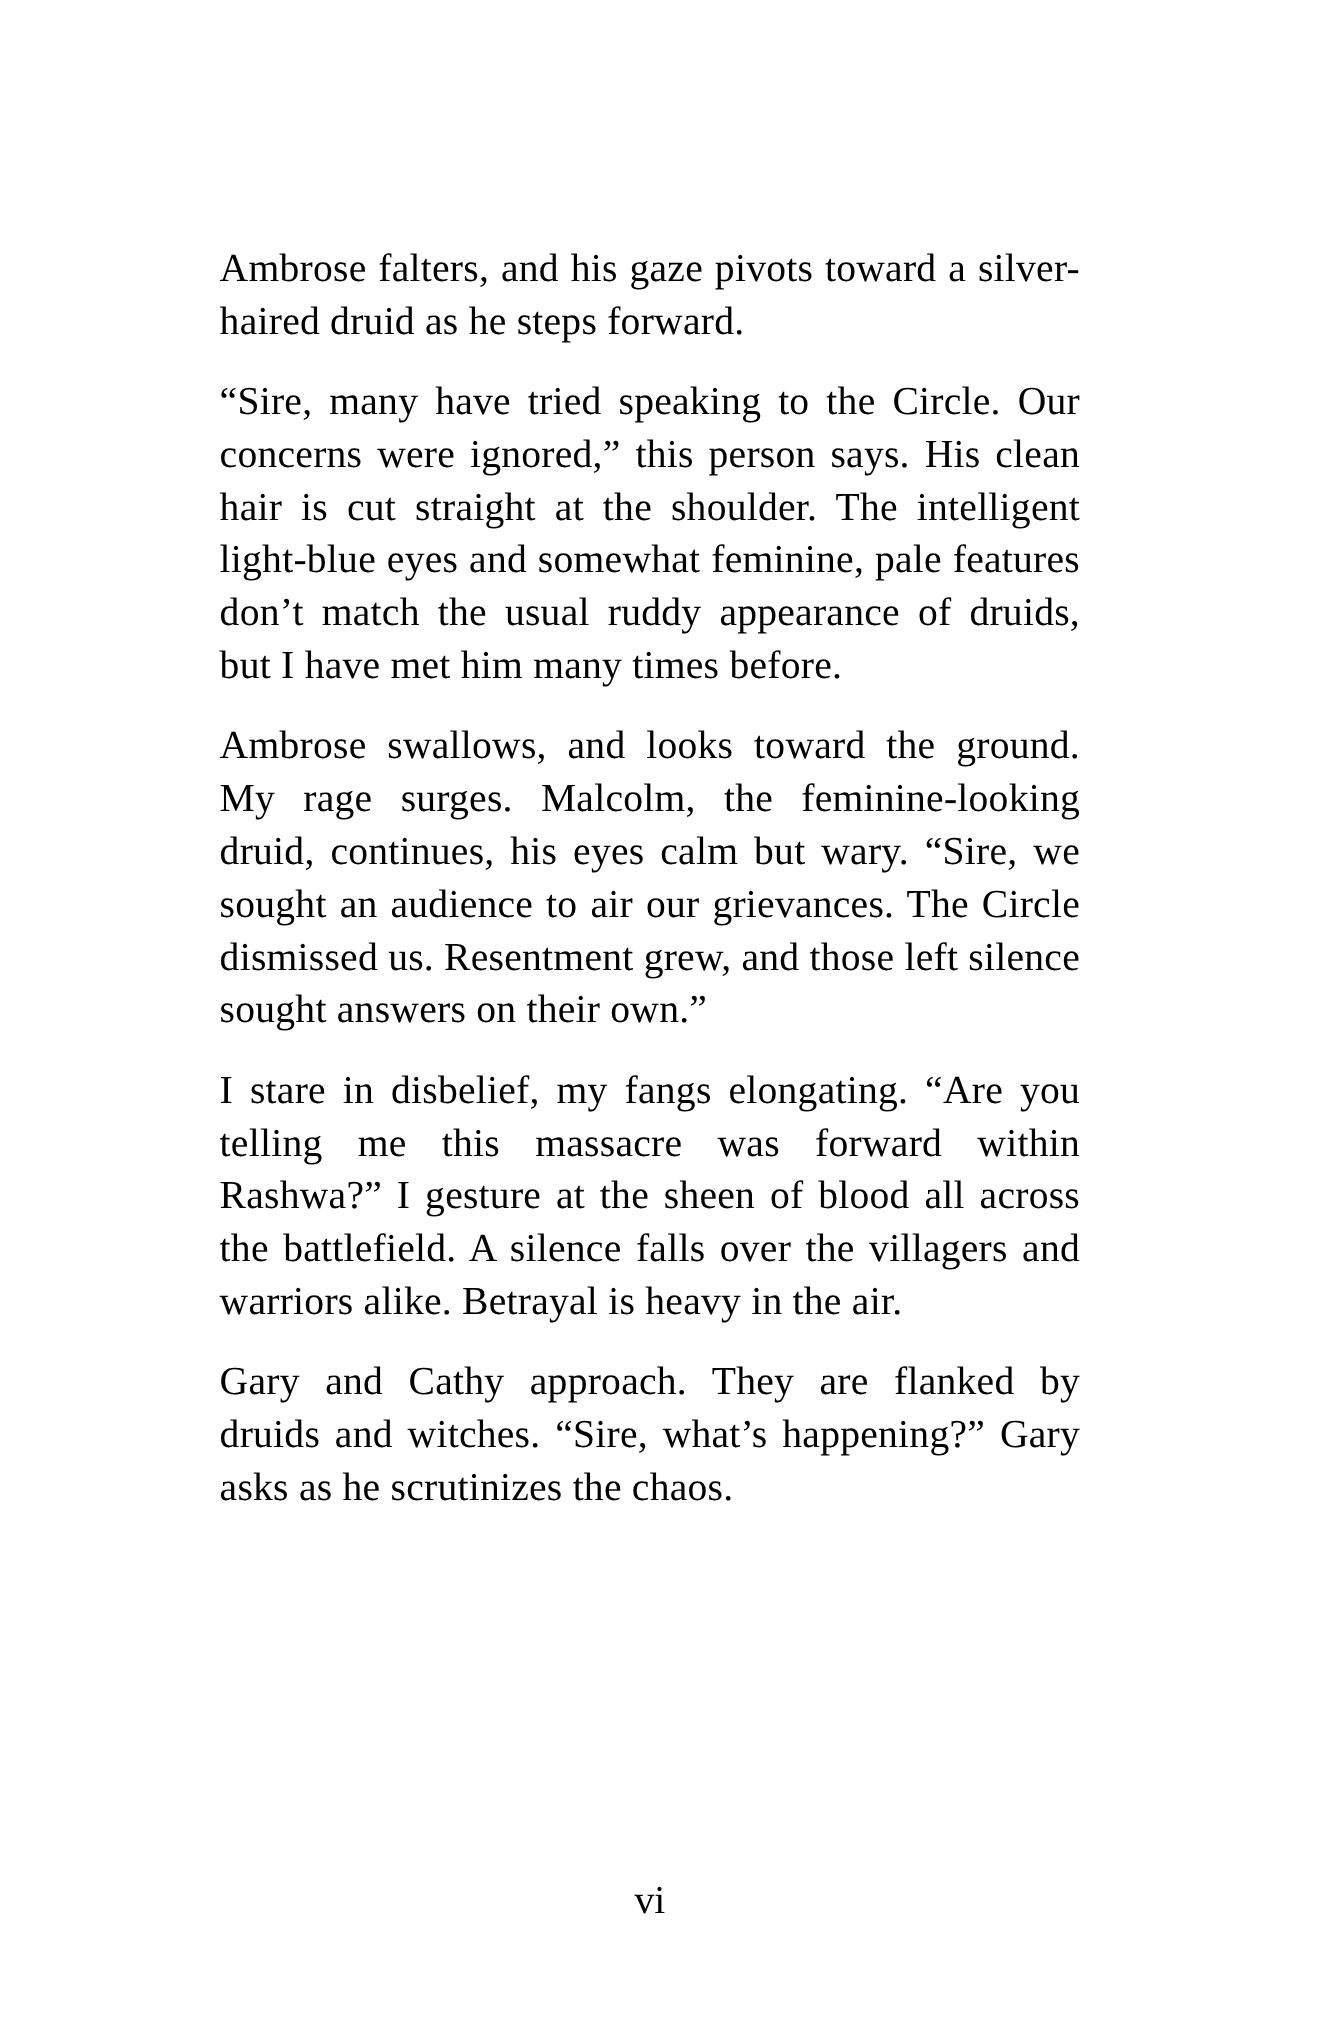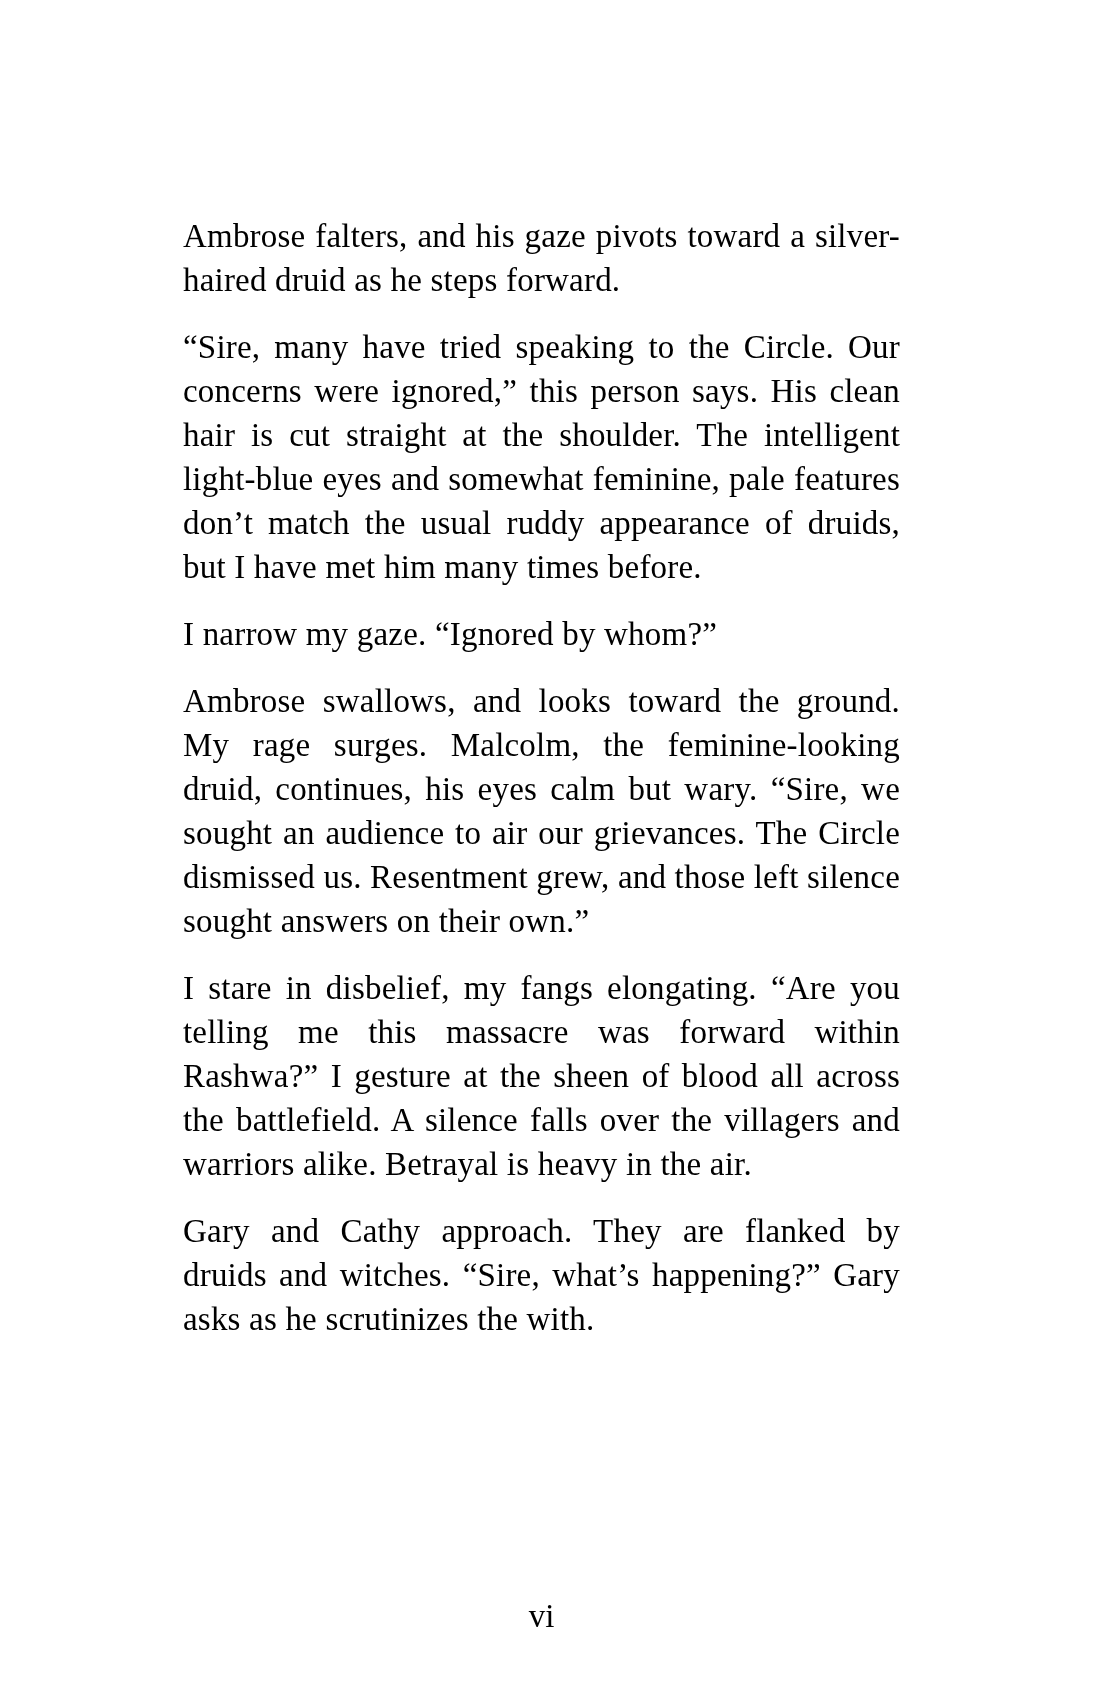--- a/index.html
+++ b/index.html
@@ -16,43 +16,41 @@
     font-family: "Liberation Serif", "DejaVu Serif", serif;
     overflow: hidden;
   }
   .text-block {
     position: absolute;
     left: 183px;
     top: 198px;
     width: 717px;
   }
   .text-block p {
-    margin: 16px 0 23px 0;
+    margin: 4px 0 23px 0;
     font-size: 33px;
     line-height: 44px;
     text-align: justify;
     letter-spacing: 0.2px;
   }
   .folio {
     position: absolute;
     left: 183px;
     top: 1562px;
     width: 717px;
     font-size: 33px;
     line-height: 44px;
     text-align: center;
-    margin-top: 32px;
   }
 </style>
 </head>
 <body>
 
 <div class="book-page">
   <div class="text-block">
     <p>Ambrose falters, and his gaze pivots toward a silver-haired druid as he steps forward.</p>
     <p>“Sire, many have tried speaking to the Circle. Our concerns were ignored,” this person says. His clean hair is cut straight at the shoulder. The intelligent light-blue eyes and somewhat feminine, pale features don’t match the usual ruddy appearance of druids, but I have met him many times before.</p>
-    <p>I narrow my gaze. “Ignored by whom?”</p>
     <p>Ambrose swallows, and looks toward the ground. My rage surges. Malcolm, the feminine-looking druid, continues, his eyes calm but wary. “Sire, we sought an audience to air our grievances. The Circle dismissed us. Resentment grew, and those left silence sought answers on their own.”</p>
     <p>I stare in disbelief, my fangs elongating. “Are you telling me this massacre was forward within Rashwa?” I gesture at the sheen of blood all across the battlefield. A silence falls over the villagers and warriors alike. Betrayal is heavy in the air.</p>
-    <p>Gary and Cathy approach. They are flanked by druids and witches. “Sire, what’s happening?” Gary asks as he scrutinizes the with.</p>
+    <p>Gary and Cathy approach. They are flanked by druids and witches. “Sire, what’s happening?” Gary asks as he scrutinizes the chaos.</p>
   </div>
   <div class="folio">vi</div>
 </div>
 
 </body></html>

